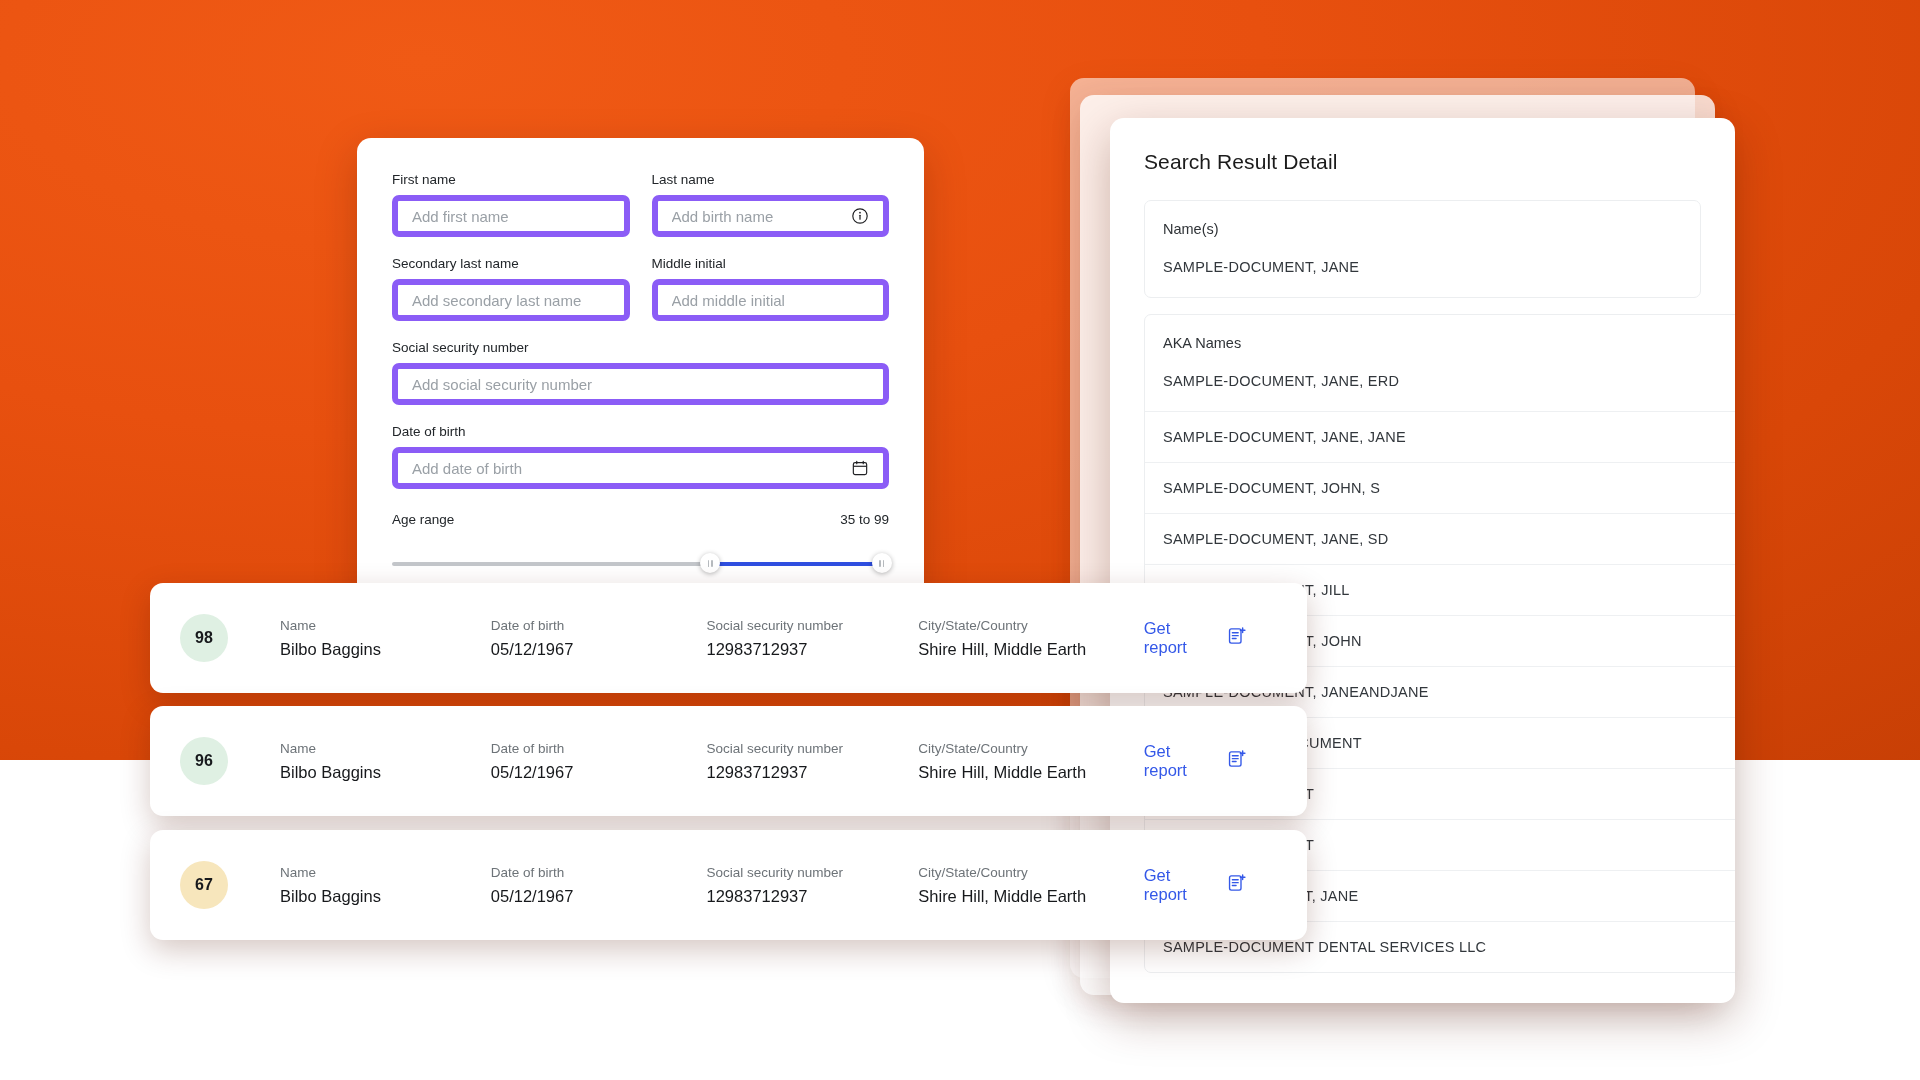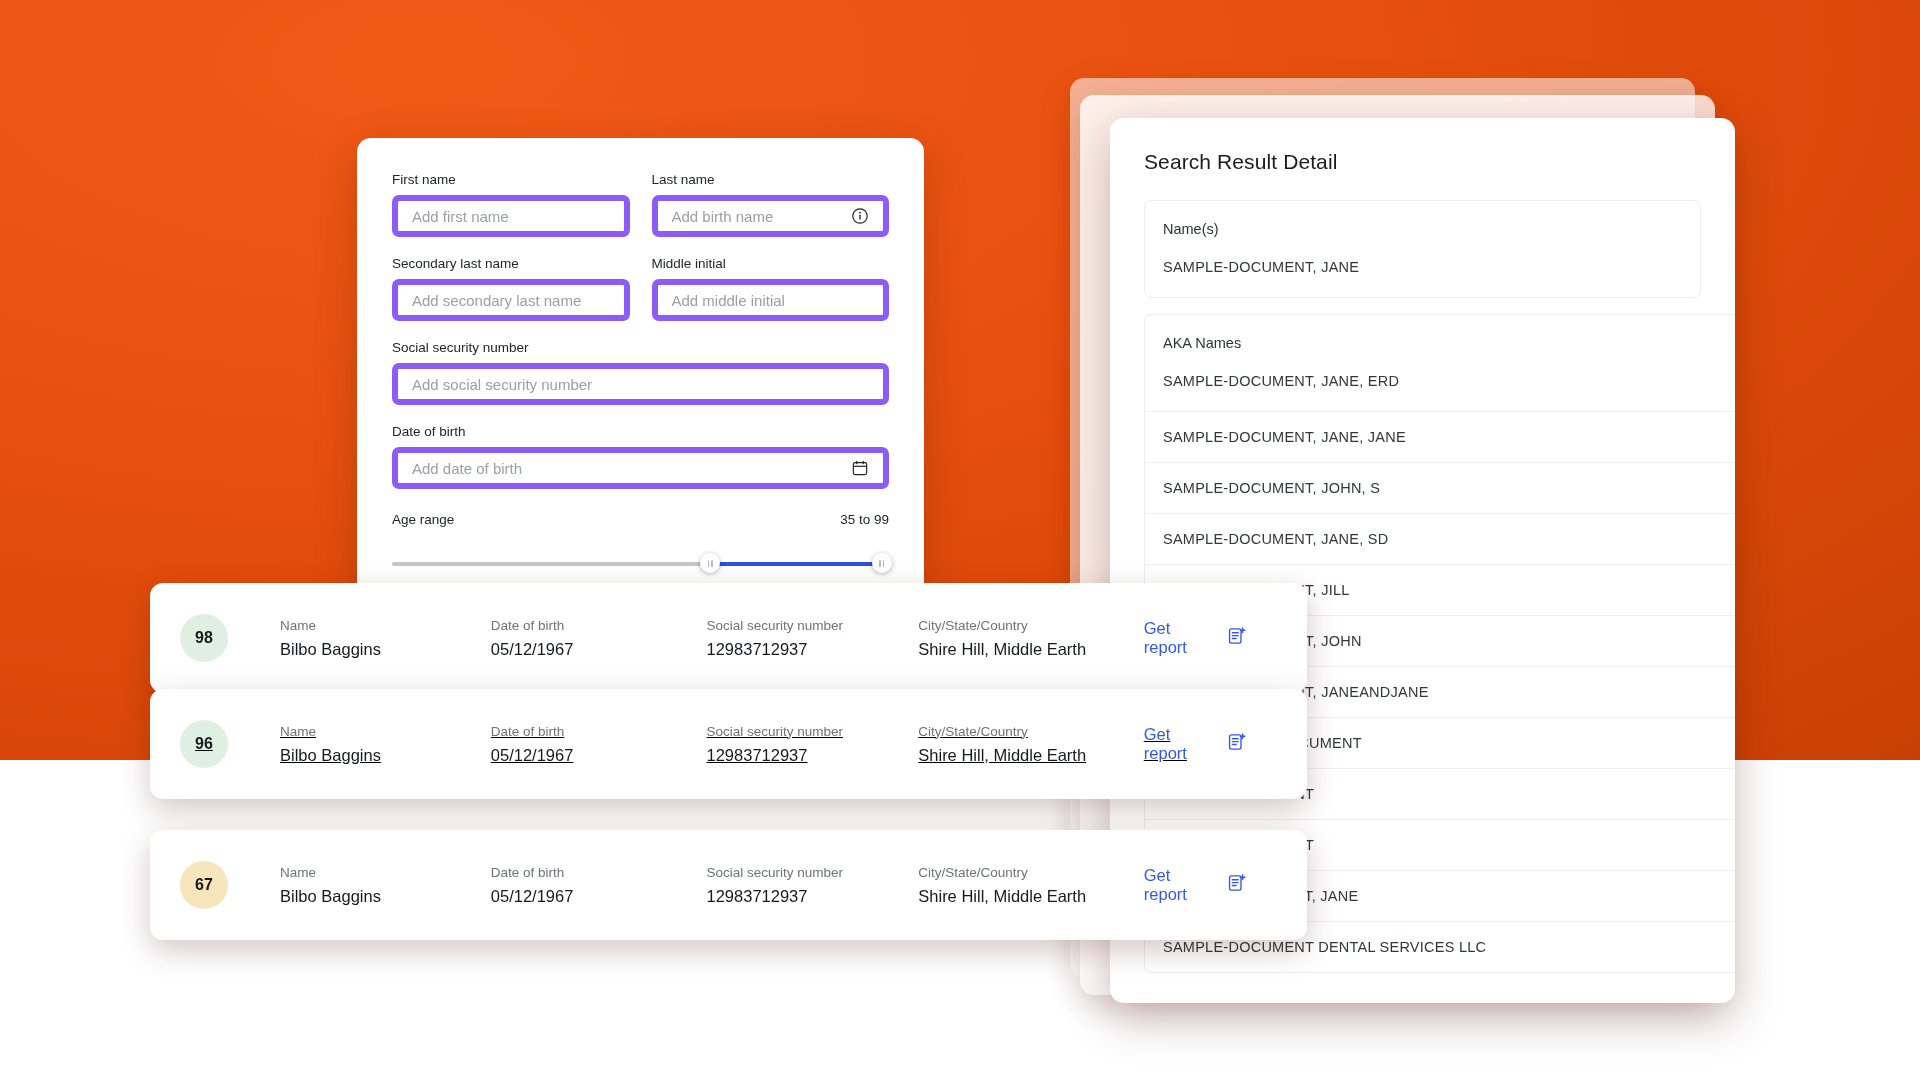--- a/index.html
+++ b/index.html
@@ -143,21 +143,21 @@
     width: 1157px;
     height: 110px;
     background: #ffffff;
     border-radius: 13px;
     box-shadow: 0 10px 30px rgba(80, 22, 0, .24);
     display: flex;
     align-items: center;
     padding: 0 28px 0 30px;
   }
   #result-card-0 { top: 583px; }
-  #result-card-1 { top: 689px; text-decoration: underline; }
+  #result-card-1 { top: 706px; }
   #result-card-2 { top: 830px; }
 
   .score-badge {
     width: 48px; height: 48px;
     border-radius: 50%;
     display: flex; align-items: center; justify-content: center;
     font-size: 16px; font-weight: 700; color: #17191c;
     flex: 0 0 auto;
   }
   .result-col { margin-left: 0; }

